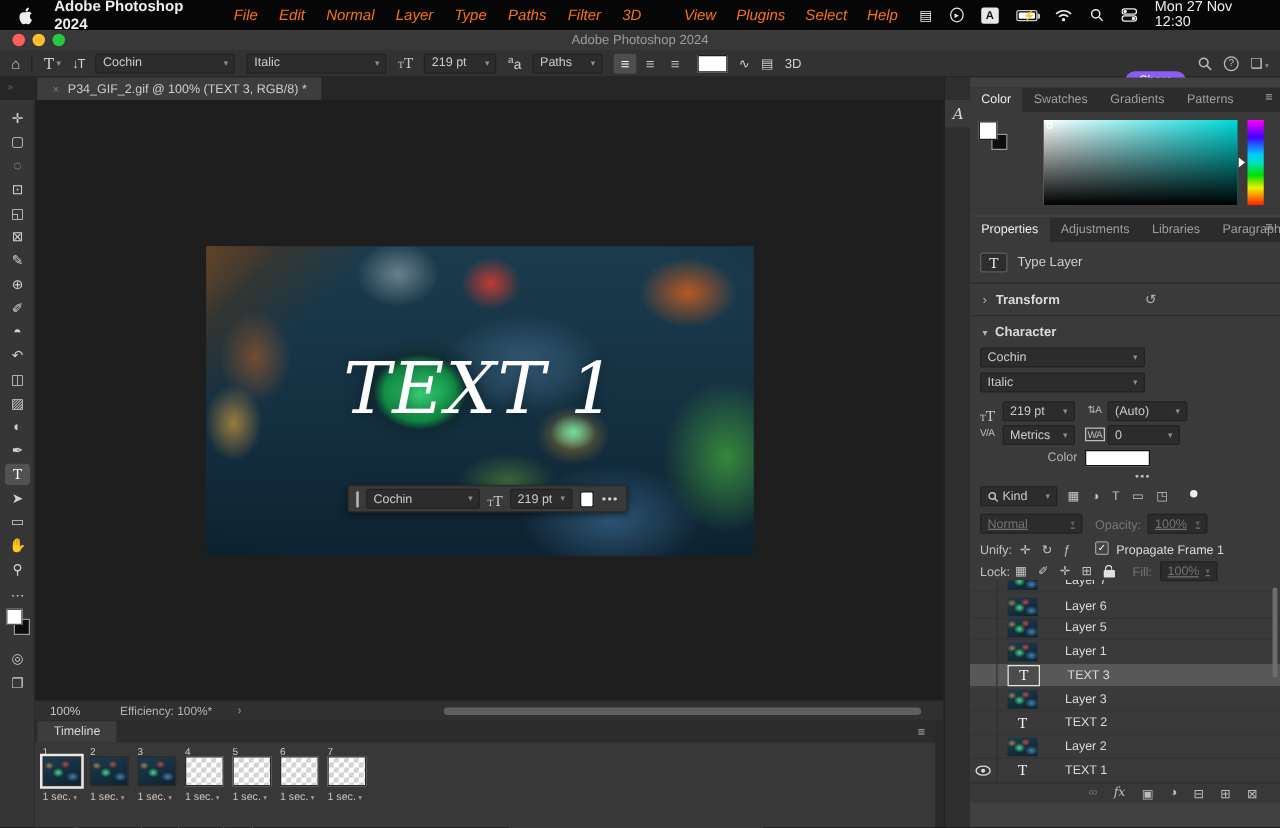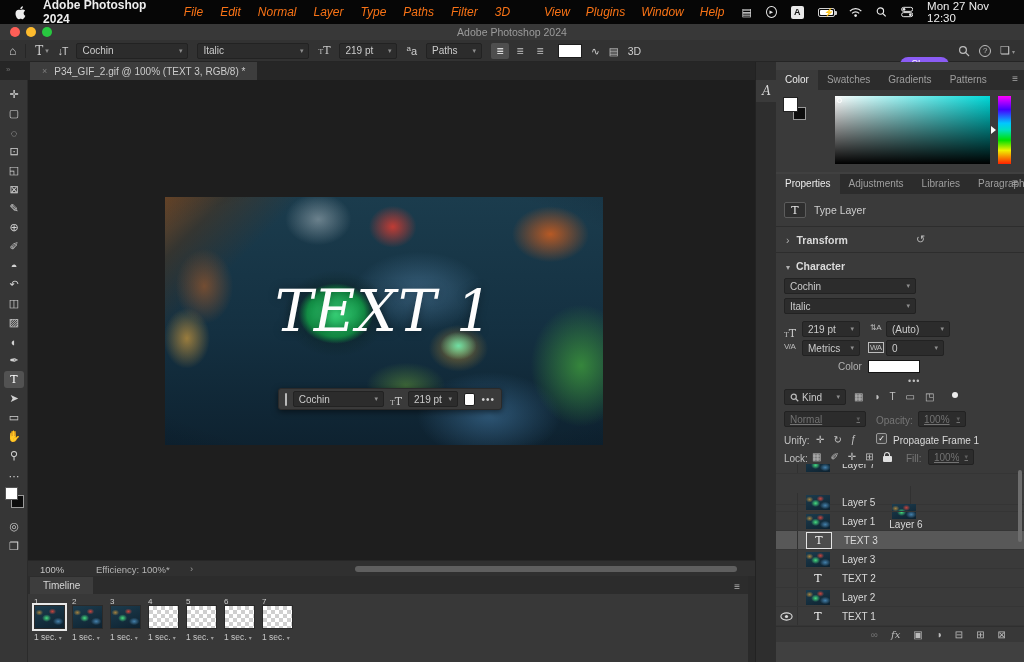--- a/index.html
+++ b/index.html
@@ -197,21 +197,21 @@
     border:1.3px solid #e0e0e0; border-bottom:none; border-radius:3px 3px 0 0; }
   .padlock .body { position:absolute; left:0; top:4px; width:9px; height:6px; background:#e0e0e0; border-radius:1px; }
   #layerlist { position:absolute; left:0; top:79px; width:248px; height:162px; overflow:hidden; }
   .lrow { position:relative; display:flex; align-items:center; height:19px; font-size:10px;
           color:#dadada; border-bottom:1px solid #353535; }
   .lrow.selected { background:#585858; }
   .eyecell { width:22px; height:100%; border-right:1px solid #313131; display:flex; align-items:center; justify-content:center; flex:none; }
   .lthumb { width:24px; height:15px; margin-left:8px; flex:none; display:flex; align-items:center; justify-content:center; }
   .lthumb.texty { font-family:"DejaVu Serif",serif; color:#f2f2f2; font-size:11px; }
   .lrow.selected .lthumb { border:1px solid #e4e4e4; background:#4c4c4c; width:26px; height:17px; }
-  .lname { margin-left:12px; }
+  .lname { margin-left:22px; }
   .vscroll { position:absolute; right:2px; top:85px; width:4px; height:72px; background:#6d6d6d; border-radius:2px; }
   #layers-bottom { position:absolute; left:0; top:241px; width:248px; height:16px; background:#383838;
     border-top:1px solid #2f2f2f; display:flex; align-items:center; justify-content:flex-end;
     gap:13px; padding-right:18px; font-size:10px; color:#bcbcbc; }
   #layers-bottom .fx { font-family:"DejaVu Serif",serif; font-style:italic; }
   #layers-bottom .grayed { color:#6f6f6f; }
 </style>
 </head>
 <body>
 
@@ -229,21 +229,21 @@
         <span class="mitem">Layer</span>
         <span class="mitem">Type</span>
         <span class="mitem">Paths</span>
         <span class="mitem">Filter</span>
         <span class="mitem">3D</span>
       </span>
     <span class="spacer"></span>
     <span id="menu-right" style="display:flex;gap:16px">
         <span class="mitem">View</span>
         <span class="mitem">Plugins</span>
-        <span class="mitem">Window</span>
+        <span class="mitem">Select</span>
         <span class="mitem">Help</span>
       </span>
     <span class="sysicons">
       <span class="stagemgr">▤</span>
       <span class="circ">▸</span>
       <span class="abox">A</span>
       <span class="batt">
           <span class="fill"></span>
           <span class="nub"></span>
           <span class="bolt">⚡</span>
@@ -543,21 +543,21 @@
         <span class="lp-label lp-dis" style="position:absolute;left:130px;top:68px">Fill:</span>
         <span class="sel dis" style="position:absolute;left:152px;top:64px;width:46px">
             <span class="lbl">100%</span>
           </span>
         <div id="layerlist">
             <div class="lrow" style="position: absolute; left: 0px; width: 248px; top: -9px;">
               <span class="eyecell"></span>
               <span class="lthumb art-thumb"></span>
               <span class="lname">Layer 7</span>
             </div>
-            <div class="lrow" style="position: absolute; left: 0px; width: 248px; top: 22px; flex-direction: column;">
+            <div class="lrow" style="position: absolute; left: 0px; width: 248px; top: 12px;">
               <span class="eyecell"></span>
               <span class="lthumb art-thumb"></span>
               <span class="lname">Layer 6</span>
             </div>
             <div class="lrow" style="position: absolute; left: 0px; width: 248px; top: 29px;">
               <span class="eyecell"></span>
               <span class="lthumb art-thumb"></span>
               <span class="lname">Layer 5</span>
             </div>
             <div class="lrow" style="position: absolute; left: 0px; width: 248px; top: 48px;">

